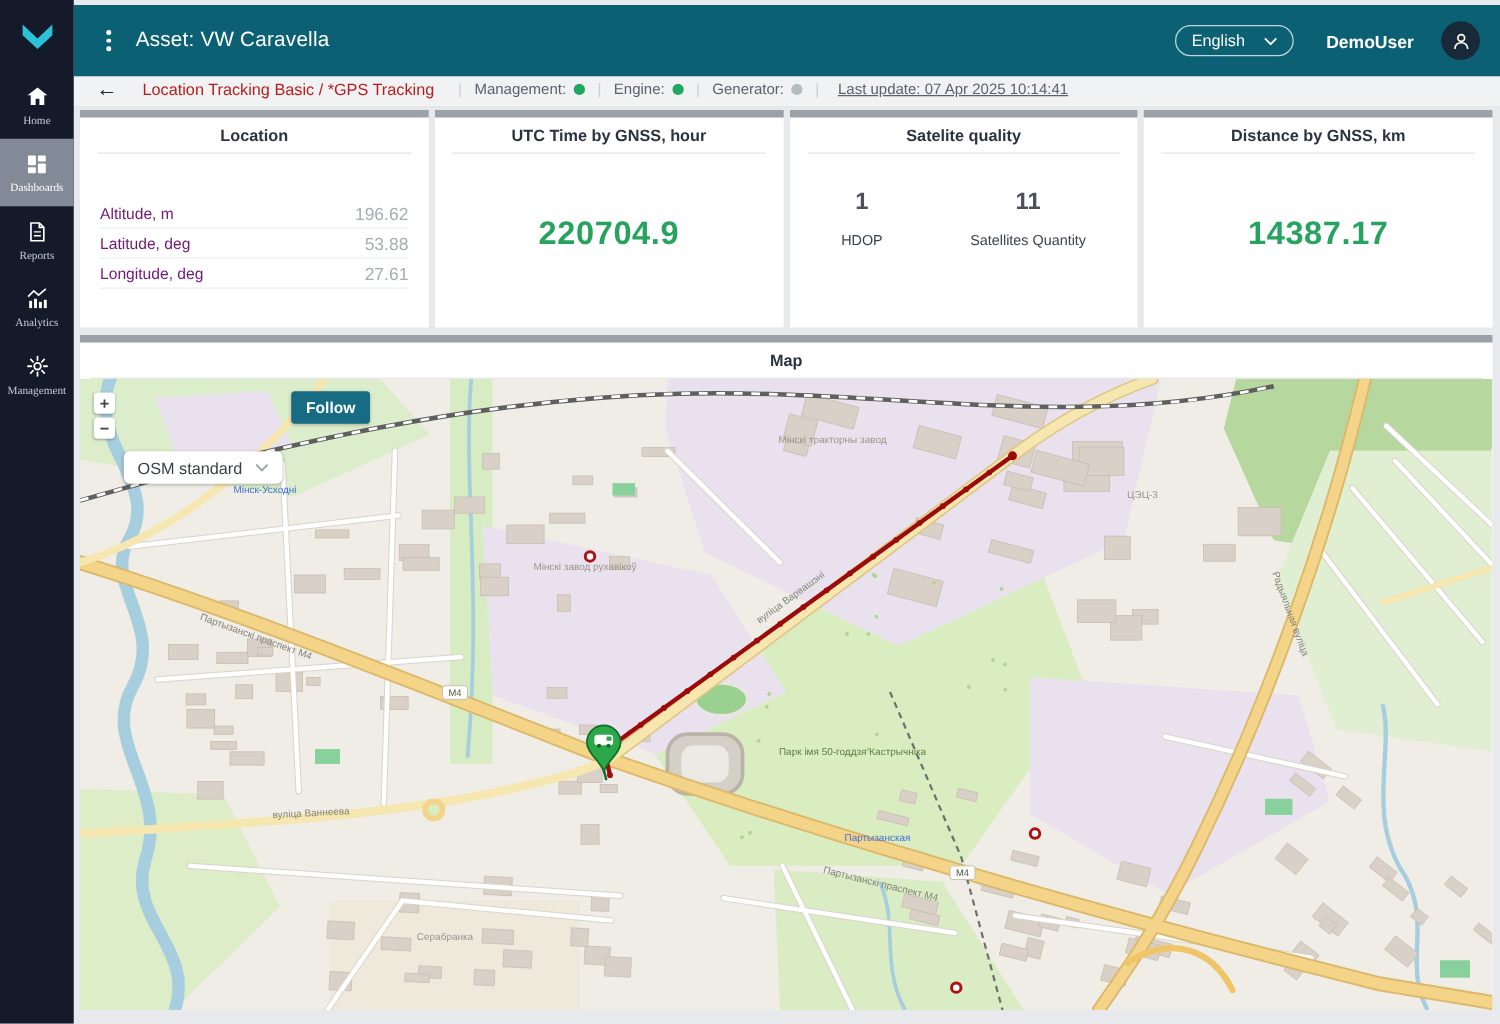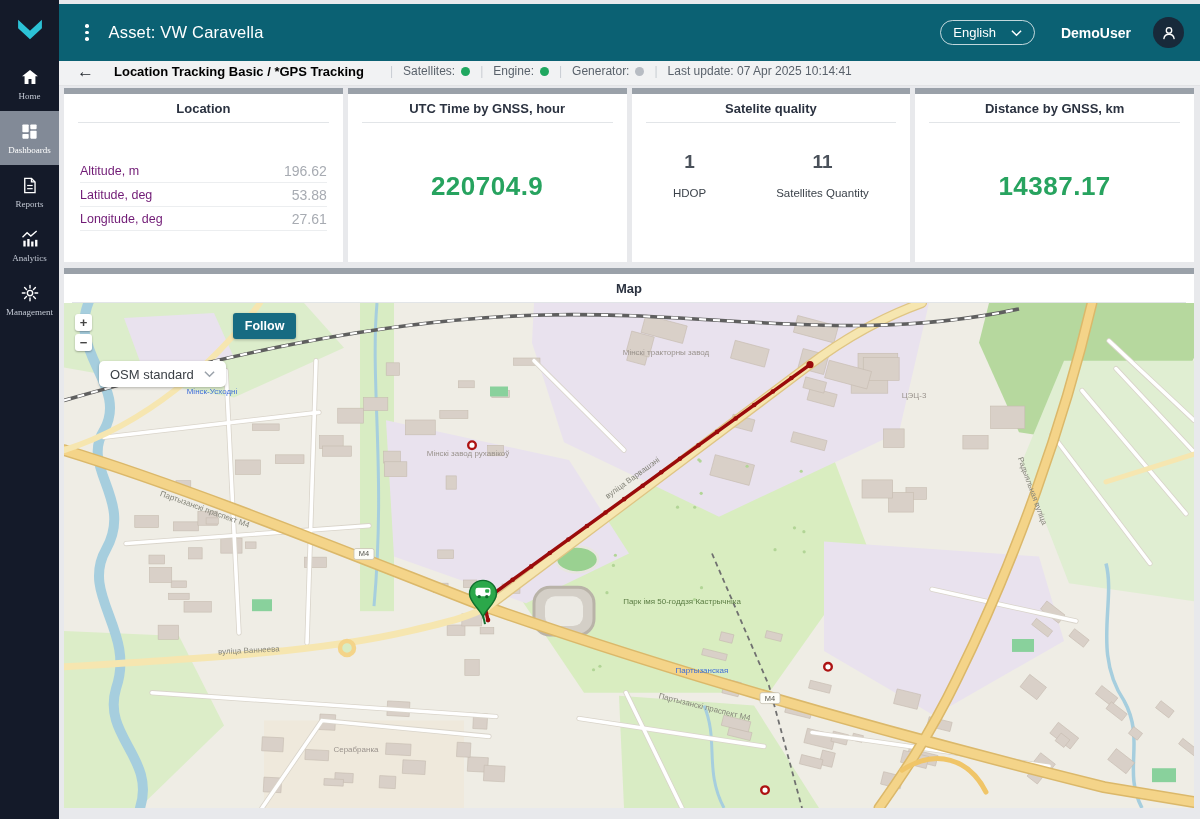--- a/index.html
+++ b/index.html
@@ -24,25 +24,25 @@
   .lang-btn { display:flex; align-items:center; gap:15px; border:1px solid rgba(255,255,255,.75); border-radius:14px;
               padding:4px 12px; color:#fff; font-size:13px; background:transparent; cursor:pointer; }
   .username { color:#fff; font-size:14px; font-weight:700; margin:0 6px 0 10px; }
   .avatar { width:31px; height:31px; border-radius:50%; background:#18293a; display:flex; align-items:center; justify-content:center; cursor:pointer; }
 
   
   .crumbbar { position:absolute; left:59px; top:57px; width:1141px; height:29px; background:#f1f2f3;
               border-bottom:1px solid #e2e3e5; display:flex; align-items:center; gap:10px; padding:0 12px;
               font-size:12px; color:#5a626b; z-index:4; }
   .back { font-size:17px; color:#23282e; margin:0 10px 0 6px; cursor:pointer; line-height:1; }
-  .crumb { font-size:13px; font-weight:700; color:#000000; margin-right:16px; }
+  .crumb { font-size:13px; font-weight:400; color:#b91c1c; margin-right:9px; }
   .sep { color:#c9cdd2; }
   .status { display:flex; align-items:center; gap:6px; }
   .dot { width:9px; height:9px; border-radius:50%; background:#ccc; }
-  .lastupd { margin-left:0; }
+  .lastupd { margin-left:5px;text-decoration:underline; }
 
   
   .content { position:absolute; left:59px; top:86px; width:1141px; height:733px; padding:2px 6px 0 5px; }
   .cards-row { display:flex; gap:5px; height:174px; }
   .widget { background:#fff; flex:1; display:flex; flex-direction:column; min-width:0; }
   .handle { height:6px; background:#9aa1a9; flex:none; cursor:grab; }
   .w-title { text-align:center; font-size:13px; font-weight:700; color:#2b3240; padding:7px 0 6px; }
   .w-divider { border-bottom:1px solid #e2e5e8; margin:0 14px; }
   .map-widget .w-divider { margin:0 8px; }
 
@@ -150,21 +150,21 @@
       <path d="M5.2 19.5 C5.8 15 9 13.6 12 13.6 C15 13.6 18.2 15 18.8 19.5" fill="none" stroke="#fff" stroke-width="1.8" stroke-linecap="round"></path>
     </svg>
   </div>
 </header>
 
 <div class="crumbbar">
   <span class="back">←</span>
   <span class="crumb">Location Tracking Basic / *GPS Tracking</span>
   <span class="sep">|</span>
   <span class="status">
-    <span>Satellites:</span>
+    <span>Management:</span>
     <span class="dot" style="background-color: rgb(31, 167, 95);"></span>
   </span>
   <span class="sep">|</span>
   <span class="status">
     <span>Engine:</span>
     <span class="dot" style="background-color: rgb(31, 167, 95);"></span>
   </span>
   <span class="sep">|</span>
   <span class="status">
     <span>Generator:</span>

